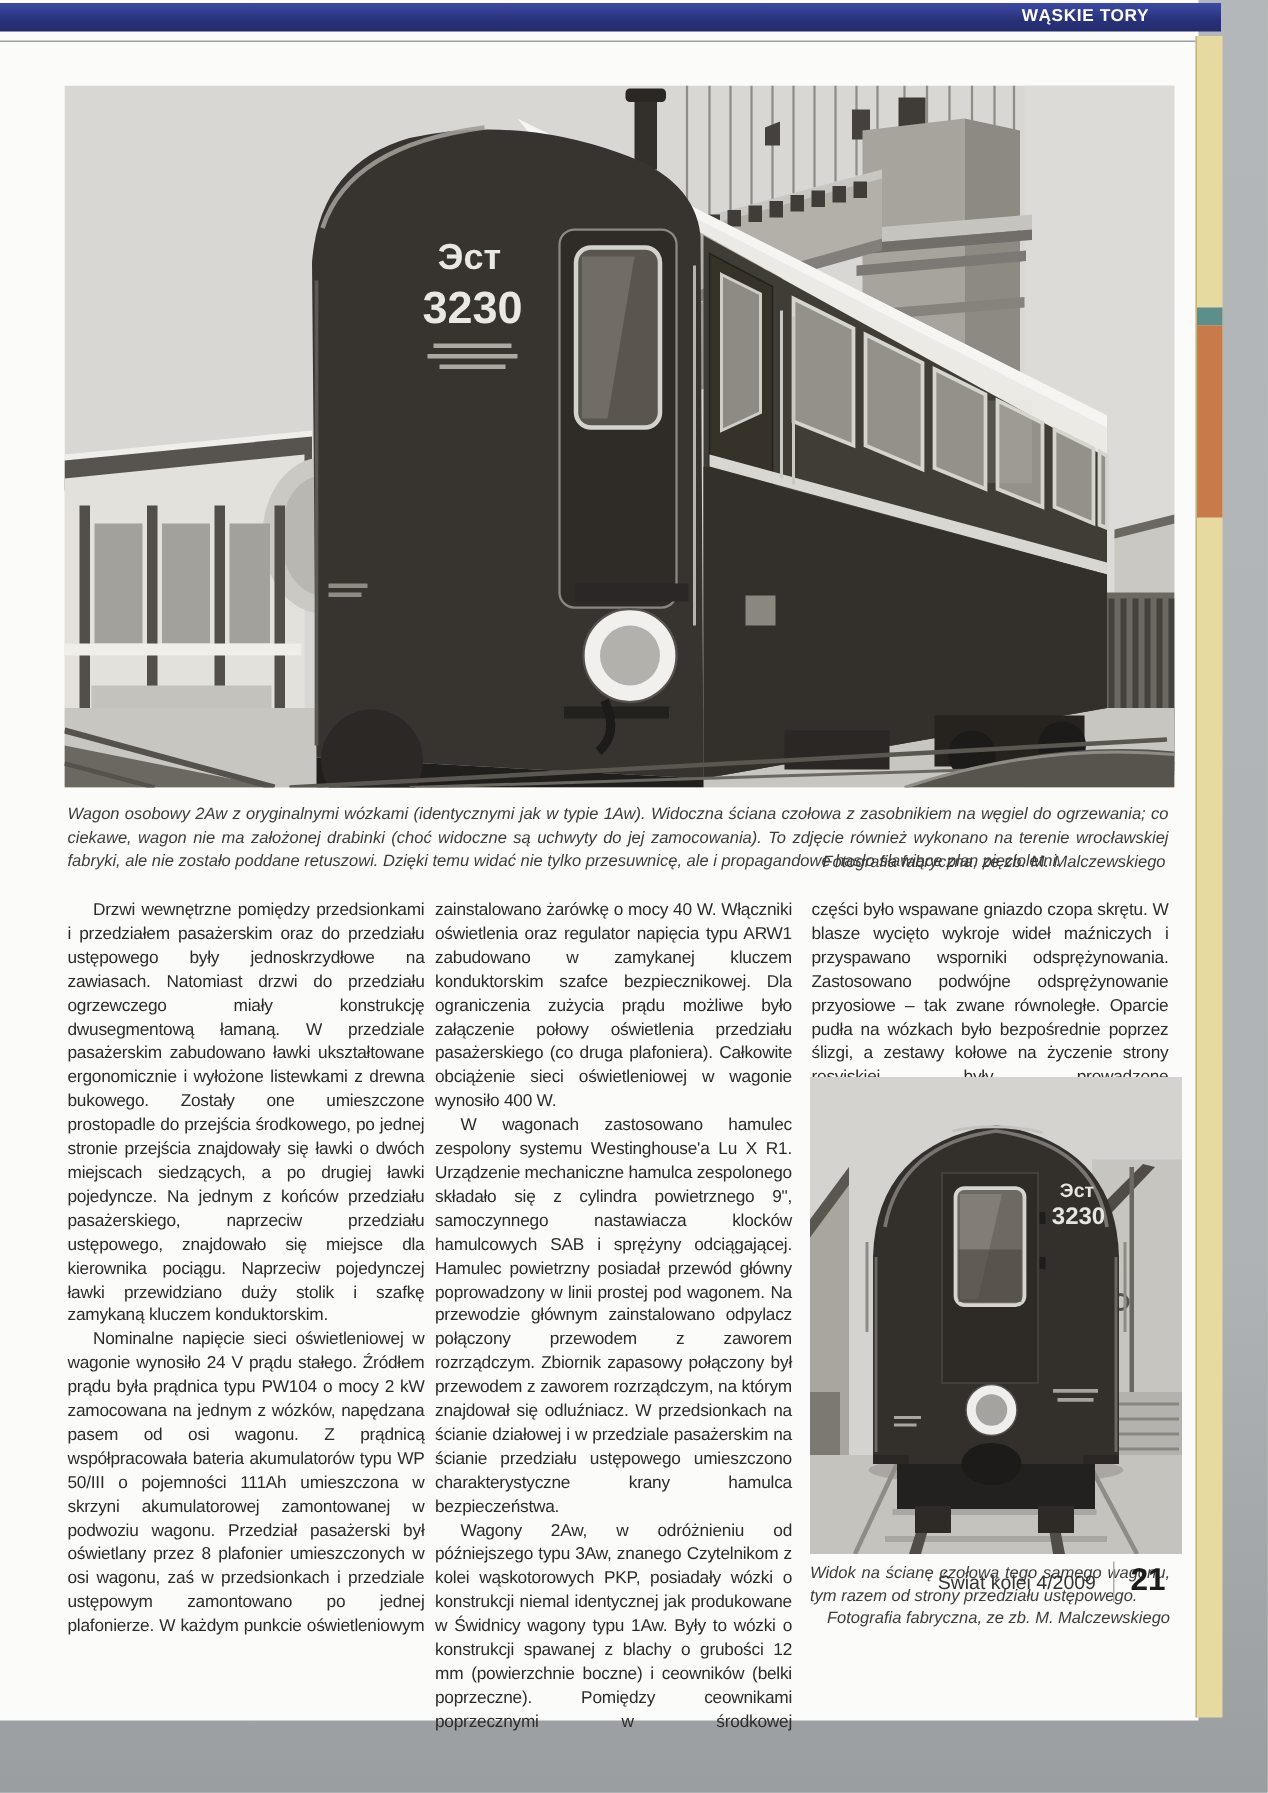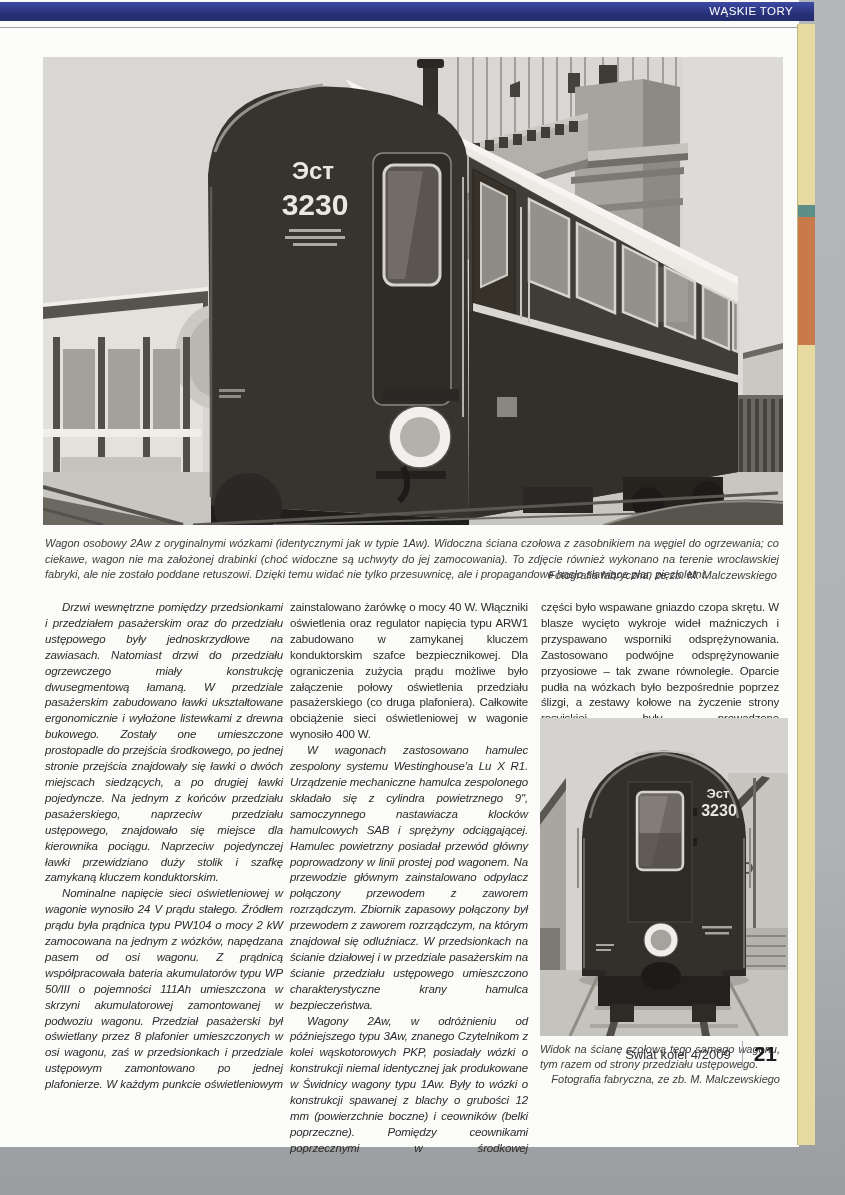--- a/index.html
+++ b/index.html
@@ -4,36 +4,36 @@
 <style>
   html,body{margin:0;padding:0;background:#9ea2a4;}
   .stage{position:relative;width:845px;height:1195px;overflow:hidden;
          background:linear-gradient(180deg,#b4b7b9 0%,#b0b3b5 70%,#9b9ea0 100%);
          font-family:"Liberation Sans",sans-serif;}
   .page{position:absolute;left:0;top:0;width:799px;height:1147px;
         background:linear-gradient(90deg,#ececе8 0px,#fbfbf9 7px,#fbfbf9 100%);
         background-color:#fbfbf9;}
   .header-bar{position:absolute;left:0;top:2px;width:814px;height:19px;
         background:linear-gradient(180deg,#3d4aa5 0%,#283279 60%,#232c6e 100%);}
-  .header-label{position:absolute;right:21px;top:3px;color:#ffffff;font-weight:normal;
+  .header-label{position:absolute;right:48px;top:3px;color:#ffffff;font-weight:bold;
         font-size:11.5px;letter-spacing:0.4px;}
   .header-rule{position:absolute;left:0;top:27px;width:814px;height:1px;background:#9aa0a4;}
   .edge-strip{position:absolute;left:797px;top:24px;width:17px;height:1121px;
         background:#e7daa0;border-left:1px solid #c3b67f;}
   .edge-seg{position:absolute;left:0;width:100%;}
   .edge-teal{top:181px;height:12px;background:#5d8f8a;}
   .edge-orange{top:193px;height:128px;background:#c97a4b;}
   .main-photo{position:absolute;left:43px;top:57px;width:740px;height:468px;}
   .main-caption{position:absolute;left:45px;top:536px;width:734px;height:50px;
         font-style:italic;font-size:11px;line-height:15.7px;color:#3c3c3c;text-align:justify;}
   .main-credit{position:absolute;right:2px;bottom:2px;font-style:italic;font-size:11px;color:#3c3c3c;}
   .col{position:absolute;top:600px;width:238px;font-size:11.5px;line-height:15.9px;
         letter-spacing:-0.15px;text-align:justify;color:#2b2b2b;}
   .col p{margin:0;}
-  .col p.ind{text-indent:17px;font-style:italic;}
+  .col p.ind{text-indent:17px;}
   .col p.cut{text-align-last:justify;}
   #col1{left:45px;} #col2{left:290px;} #col3{left:541px;}
   .side-photo{position:absolute;left:540px;top:718px;width:248px;height:318px;}
   .side-caption{position:absolute;left:540px;top:1042px;width:240px;font-style:italic;
         font-size:11px;line-height:14.6px;color:#3c3c3c;text-align:justify;}
   .side-credit{display:block;text-align:right;margin-top:1px;}
   .footer{position:absolute;top:1040px;right:68px;display:flex;align-items:center;gap:11px;height:28px;}
   .footer-journal{font-size:13px;color:#333333;}
   .footer-divider{width:1px;height:27px;background:#a9adb0;}
   .footer-pageno{font-weight:bold;font-size:21px;color:#1c1c1c;}

